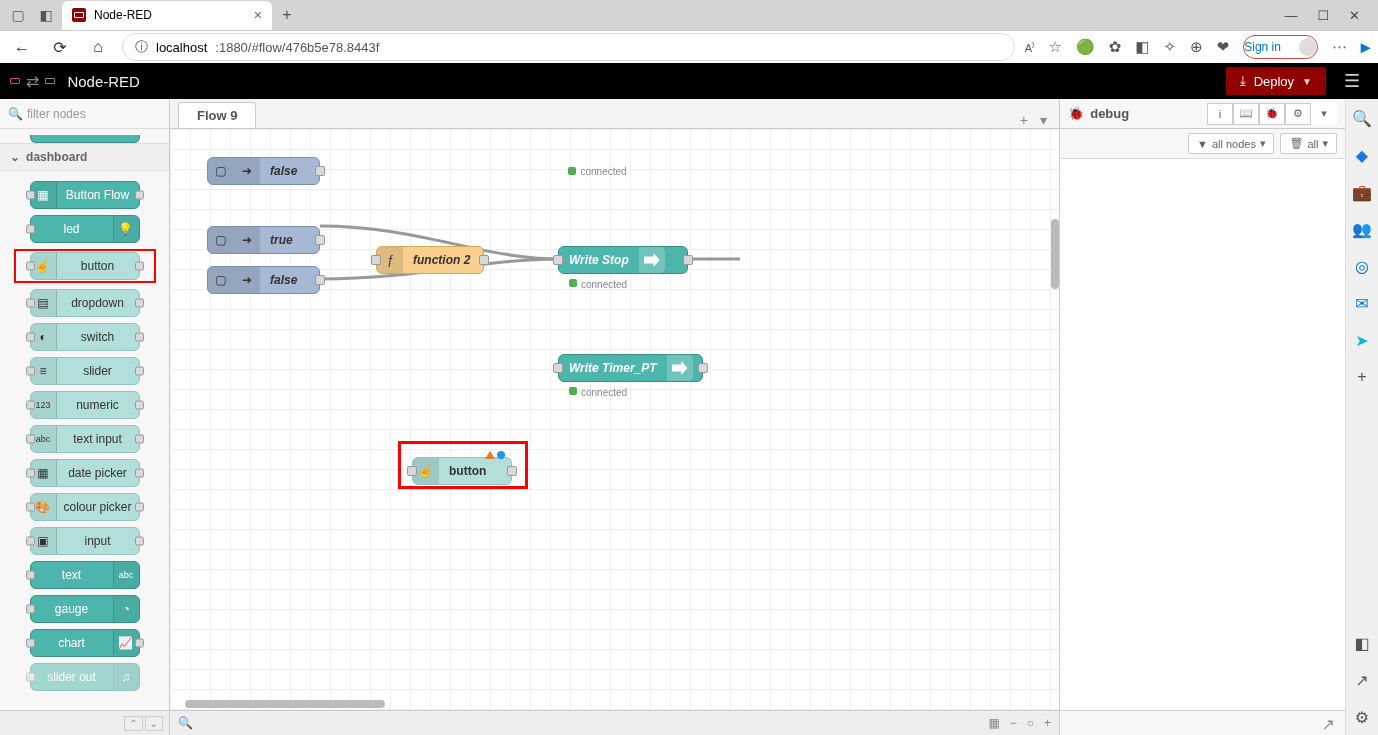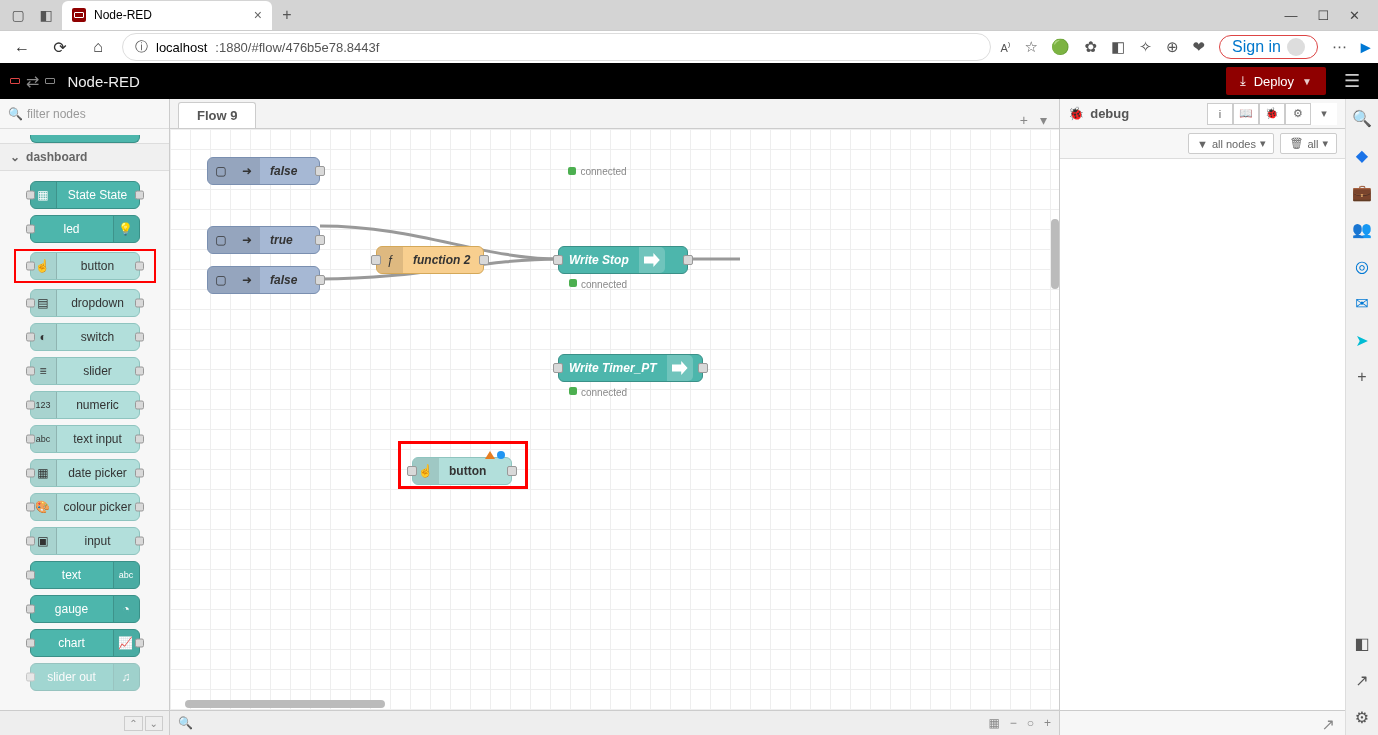--- a/index.html
+++ b/index.html
@@ -13,21 +13,21 @@
 .tab .favicon { width: 14px; height: 14px; background: #8f0000; border-radius: 2px; display:flex;align-items:center;justify-content:center;}
 .tab .favicon::after{content:"";width:8px;height:4px;border:1px solid #fff;border-radius:1px;}
 .tab-close { margin-left: auto; color: #666; font-size:14px;}
 .new-tab { width:22px;height:22px;display:flex;align-items:center;justify-content:center;color:#555;font-size:16px;}
 .window-controls { margin-left: auto; display:flex; gap:20px; padding-right:18px; color:#444; font-size:13px;}
 .addr-bar { height: 33px; background: #fff; display:flex; align-items:center; padding: 0 8px; gap: 10px; border-top:1px solid #ccc;}
 .nav-btn { width:28px; height:28px; display:flex;align-items:center;justify-content:center; color:#333; font-size:16px;}
 .url-field { flex:1; display:flex; align-items:center; background:#fff; border:1px solid #ddd; border-radius:20px; height:28px; padding:0 12px; gap:8px; font-size:13px; color:#555;}
 .url-field .host { color:#000;}
 .addr-icons { display:flex; gap:14px; align-items:center; color:#555; font-size:15px;}
-.signin { border:1px solid #d44; color:#07c; border-radius:14px; padding:2px 12px; font-size:16px; display:flex; align-items:center; gap:6px;}
+.signin { border:1px solid #d44; color:#07c; border-radius:14px; padding:2px 0; font-size:12px; display:flex; align-items:center; gap:18px;}
 .signin .avatar{width:18px;height:18px;border-radius:50%;background:#ddd;}
 
 
 .app-bar { height: 36px; background: #000; display:flex; align-items:center; padding:0 10px; color:#ccc;}
 .app-logo { display:flex;align-items:center;gap:6px;}
 .app-logo .sq{width:10px;height:6px;border:1px solid #888;border-radius:1px;}
 .deploy-btn { margin-left:auto; background:#8f0000; color:#fff; height:28px; padding:0 14px; display:flex;align-items:center;gap:8px;font-size:13px;border-radius:2px;}
 .deploy-btn .caret{font-size:10px;opacity:.8;}
 .hamburger { width:32px;height:28px;display:flex;align-items:center;justify-content:center;color:#ccc;font-size:18px;margin-left:10px;}
 
@@ -161,21 +161,21 @@
     <div style="height:6px;"></div>
     <div style="background:#4db6ac;height:8px;width:110px;margin:0 auto;border-radius:0 0 6px 6px;border:1px solid #3a9088;border-top:none;"></div>
     <div class="cat-header">
       <span>⌄</span>
       <span>dashboard</span>
     </div>
     <div class="pal-scroll">
       <div class="pal-node dark">
           <span class="pal-port l"></span>
           <div class="icon-box">▦</div>
-          <span class="lbl">State State</span>
+          <span class="lbl">Button Flow</span>
           <span class="pal-port r"></span>
         </div>
       <div class="pal-node dark">
           <span class="pal-port l"></span>
           <span class="lbl">led</span>
           <div class="icon-box right">💡</div>
         </div>
       <div class="pal-high">
         <div class="pal-node light" style="margin:0 auto;">
             <span class="pal-port l"></span>

